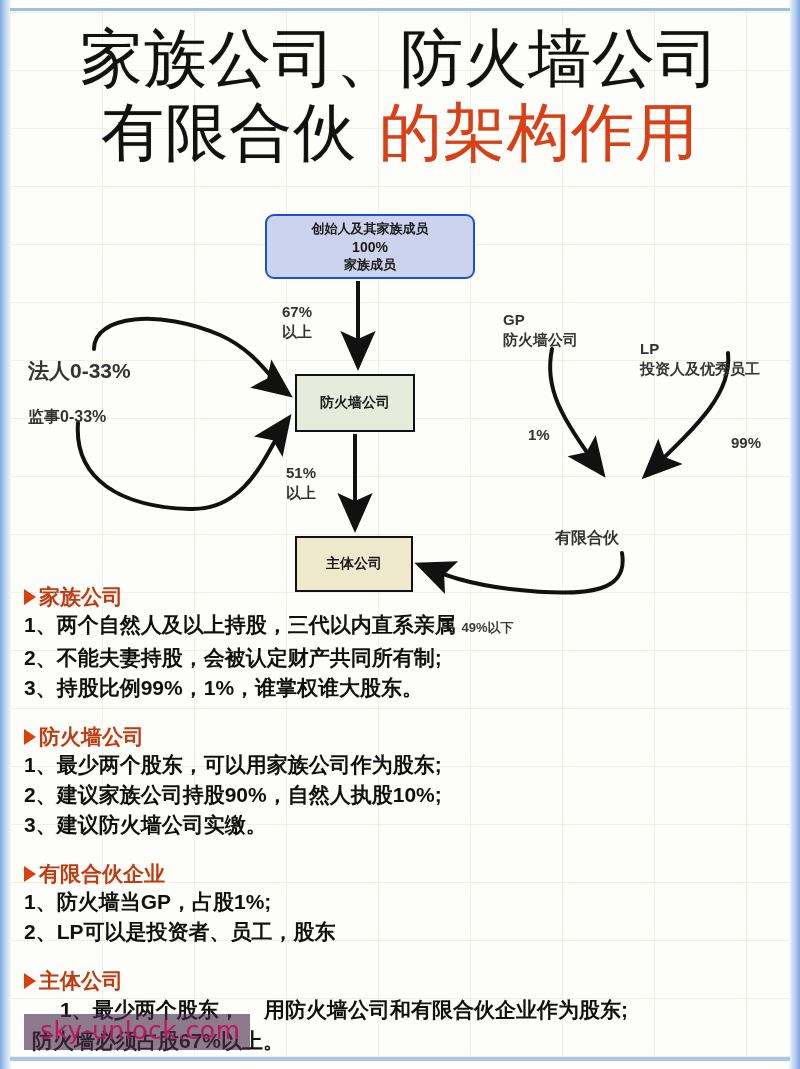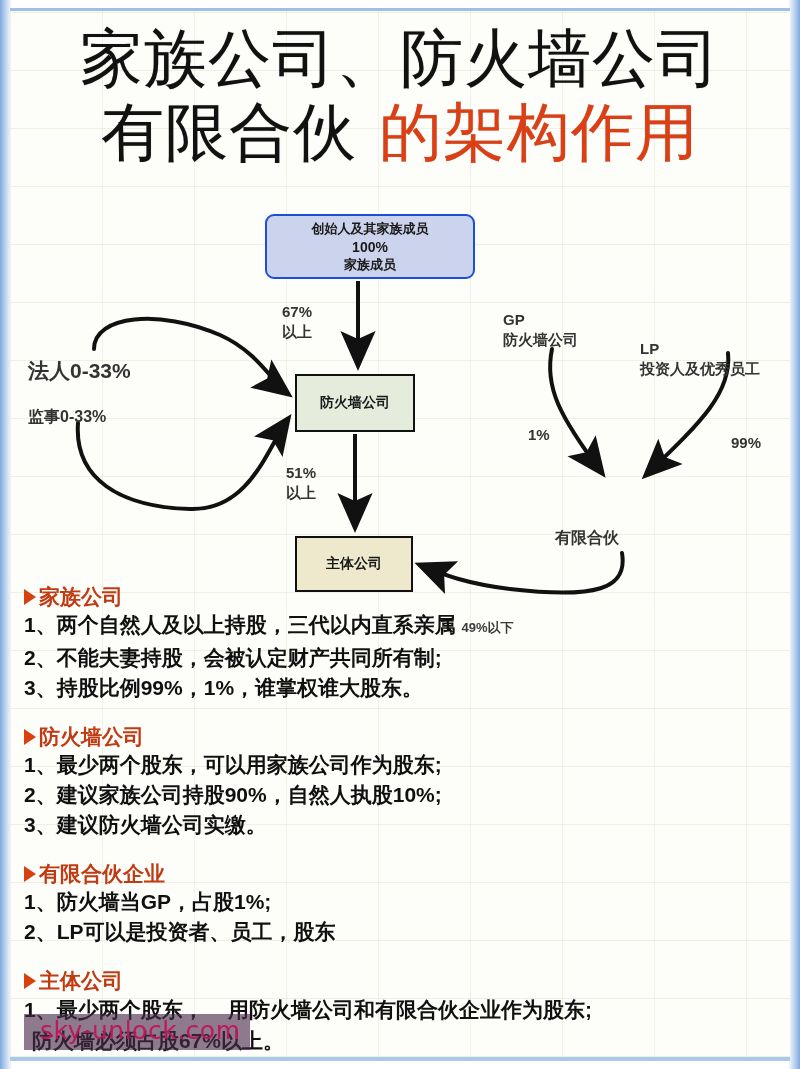--- a/index.html
+++ b/index.html
@@ -123,21 +123,21 @@
     color:#101010;
     white-space:nowrap;
   }
   .sec-item .small{font-size:13px;font-weight:bold;color:#3a3a3a;}
   .sec-gap{height:14px;}
 
   
   .sec-last{position:relative;}
   .last-rows{position:relative;}
   .last-row{display:flex;align-items:flex-start;white-space:nowrap;}
-  .last-left{width:196px;flex:0 0 196px;font-weight:bold;font-size:21px;line-height:31px;color:#101010;}
+  .last-left{width:196px;flex:0 0 196px;font-weight:bold;font-size:21px;line-height:31px;color:#101010;margin-left:36px;}
   .last-right{font-weight:bold;font-size:21px;line-height:31px;color:#101010;margin-left:8px;}
 
   
   #watermark{
     position:absolute;
     left:14px;top:1003px;
     padding:2px 10px 4px 16px;
     background:rgba(72,44,74,.62);
     color:#be185d;
     font-size:25px;

